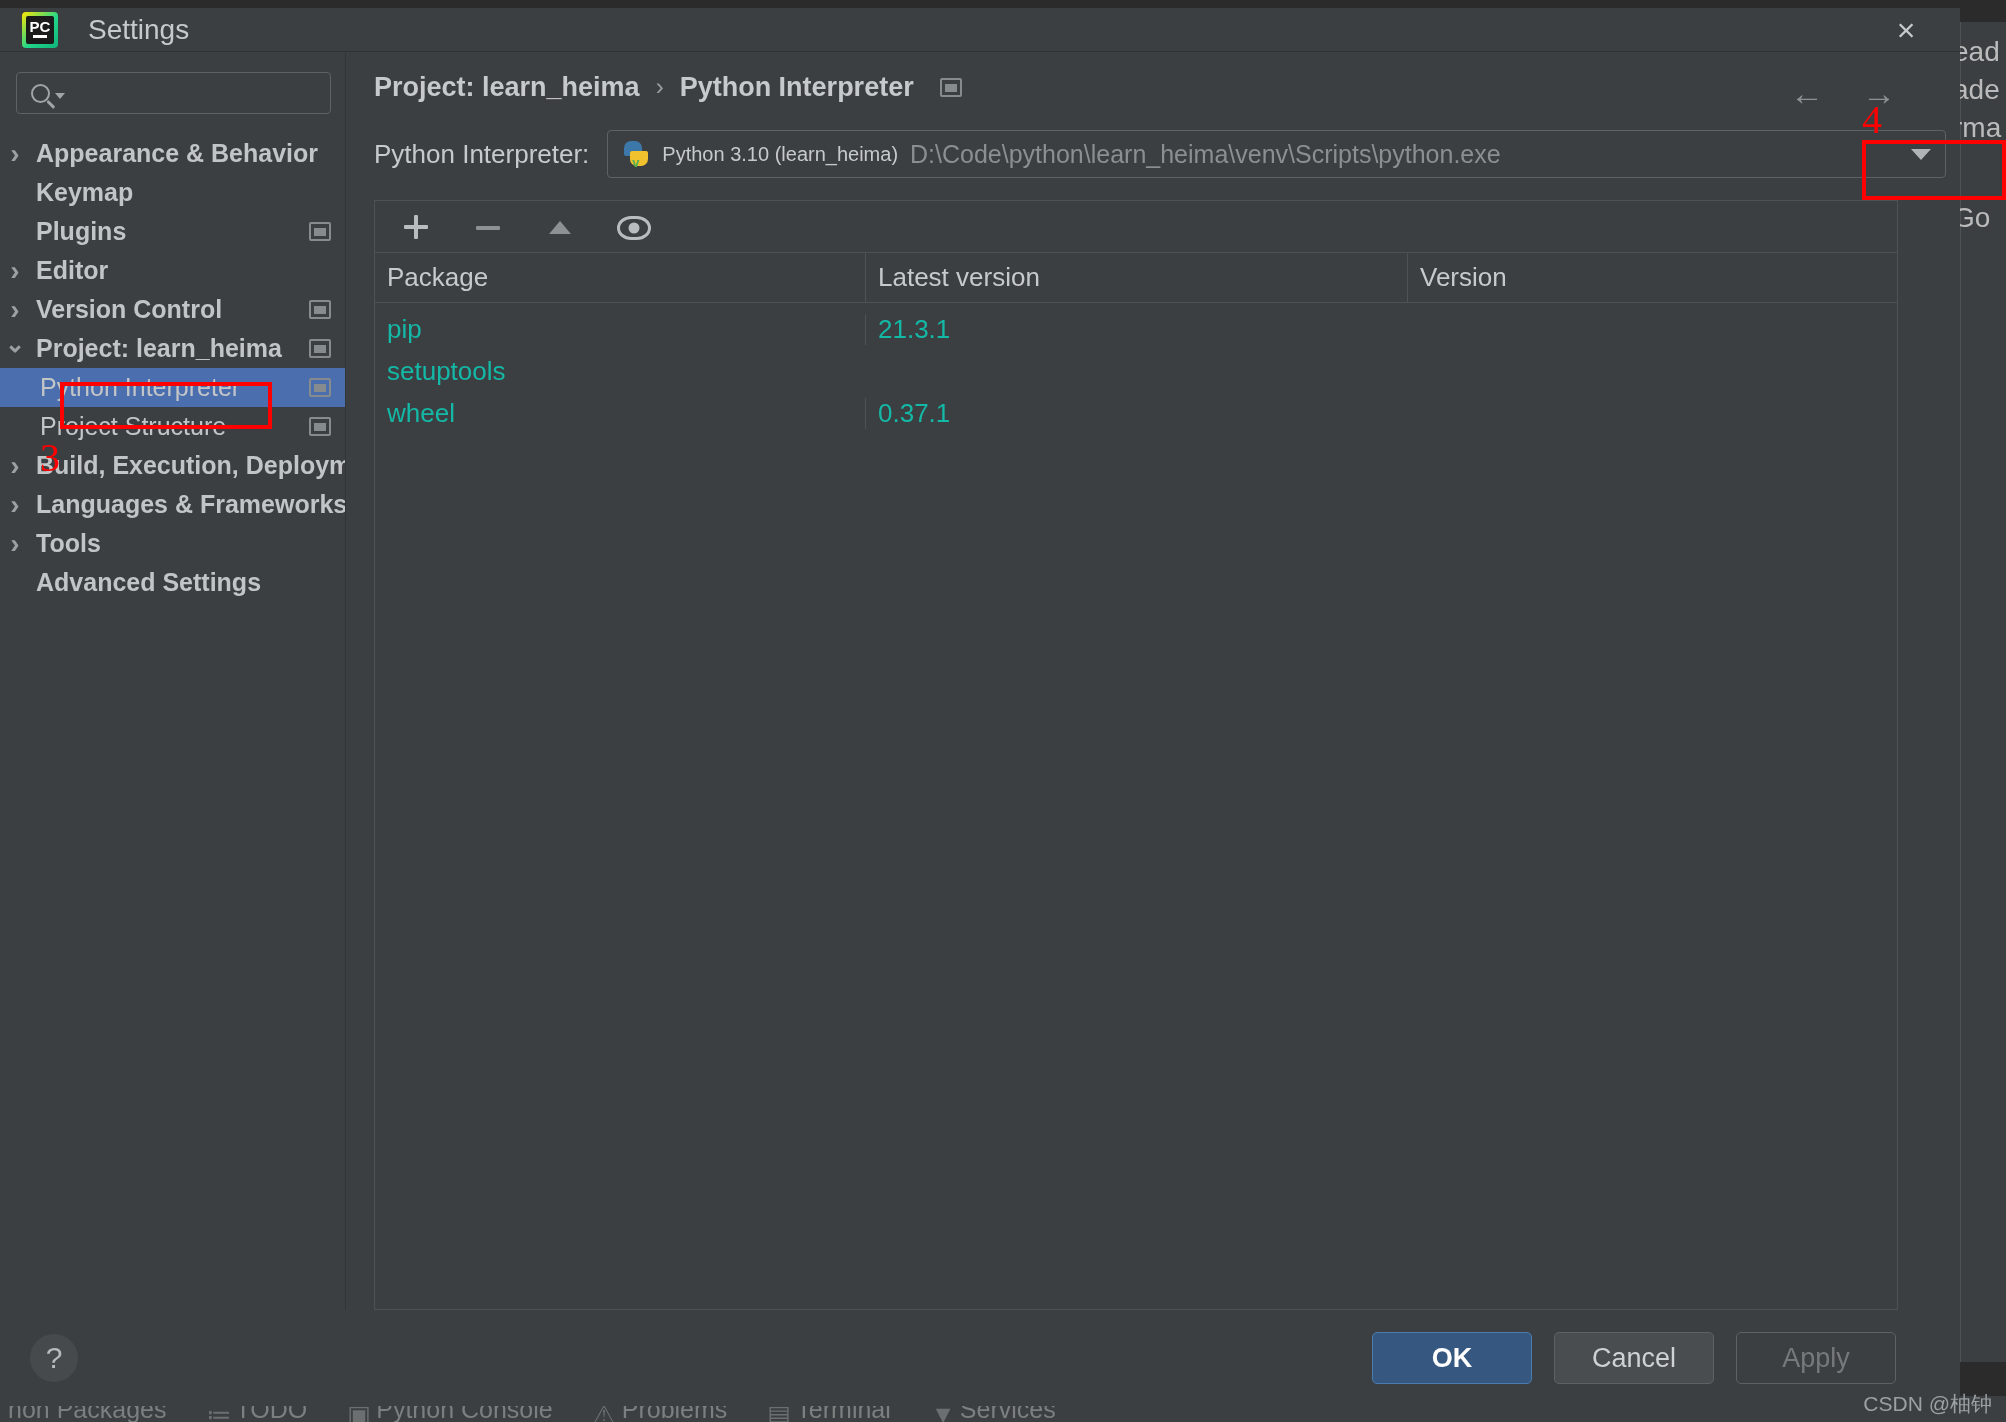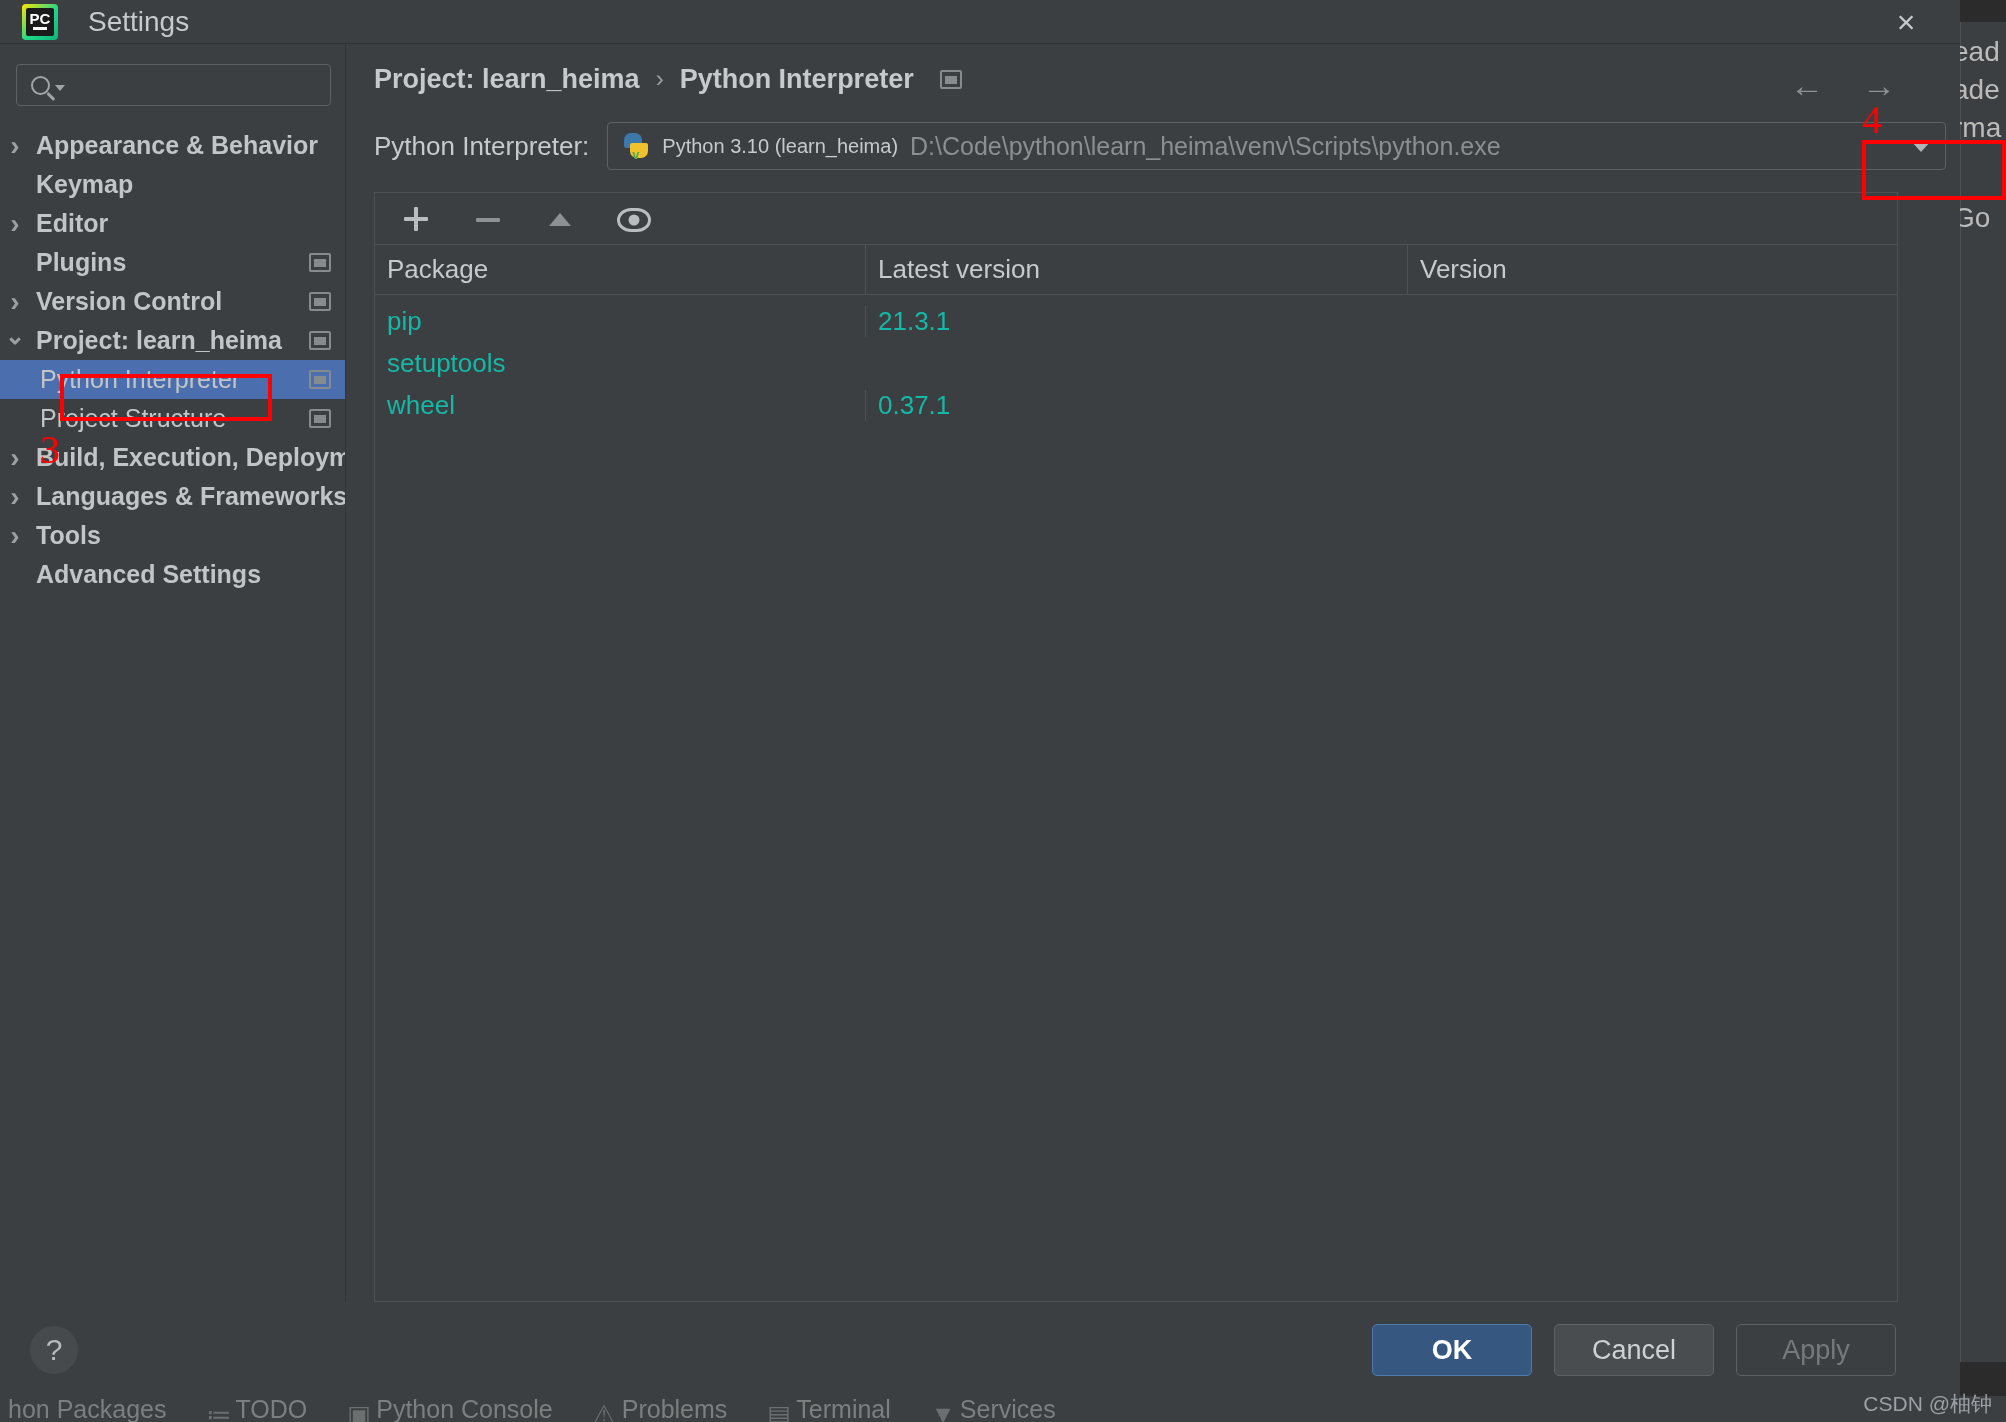--- a/index.html
+++ b/index.html
@@ -23,21 +23,21 @@
   .ide-statusbar {
     position:absolute; left:0; top:1396px; width:2006px; height:26px;
     background:#3c3f41; color:#7b7f80; font-size:25px;
     display:flex; align-items:center; gap:40px; padding-left:8px; overflow:hidden;
   }
   .ide-statusbar .sb-item { display:flex; align-items:center; gap:9px; white-space:nowrap; }
   .sb-ico { display:inline-block; width:20px; height:18px; opacity:.75; }
 
   
   .dialog {
-    position:absolute; left:0; top:0; width:1960px; height:1398px;
+    position:absolute; left:0; top:8px; width:1960px; height:1398px;
     background:#3c3f41; display:flex; flex-direction:column;
   }
   .titlebar {
     height:44px; background:#3c3f41; border-bottom:1px solid #2f3133;
     display:flex; align-items:center; padding:0 0 0 22px; position:relative;
   }
   .pc-logo {
     width:36px; height:36px; border-radius:4px; position:relative; flex:none;
     background:linear-gradient(135deg,#ffe600 0%, #21d789 55%, #0fb37a 100%);
     padding:4px;
@@ -301,27 +301,27 @@
         <div class="tree" id="tree">
             <div class="tree-row lvl0 bold">
               <span class="arrow chev-right"></span>
               <span class="tree-label">Appearance &amp; Behavior</span>
             </div>
             <div class="tree-row lvl0 bold">
               <span class="arrow empty"></span>
               <span class="tree-label">Keymap</span>
             </div>
             <div class="tree-row lvl0 bold">
-              <span class="arrow chev-right"></span>
-              <span class="tree-label">Editor</span>
-            </div>
-            <div class="tree-row lvl0 bold">
               <span class="arrow empty"></span>
               <span class="tree-label">Plugins</span>
               <span class="copy-ico"></span>
+            </div>
+            <div class="tree-row lvl0 bold">
+              <span class="arrow chev-right"></span>
+              <span class="tree-label">Editor</span>
             </div>
             <div class="tree-row lvl0 bold">
               <span class="arrow chev-right"></span>
               <span class="tree-label">Version Control</span>
               <span class="copy-ico"></span>
             </div>
             <div class="tree-row lvl0 bold">
               <span class="arrow chev-down"></span>
               <span class="tree-label">Project: learn_heima</span>
               <span class="copy-ico"></span>

